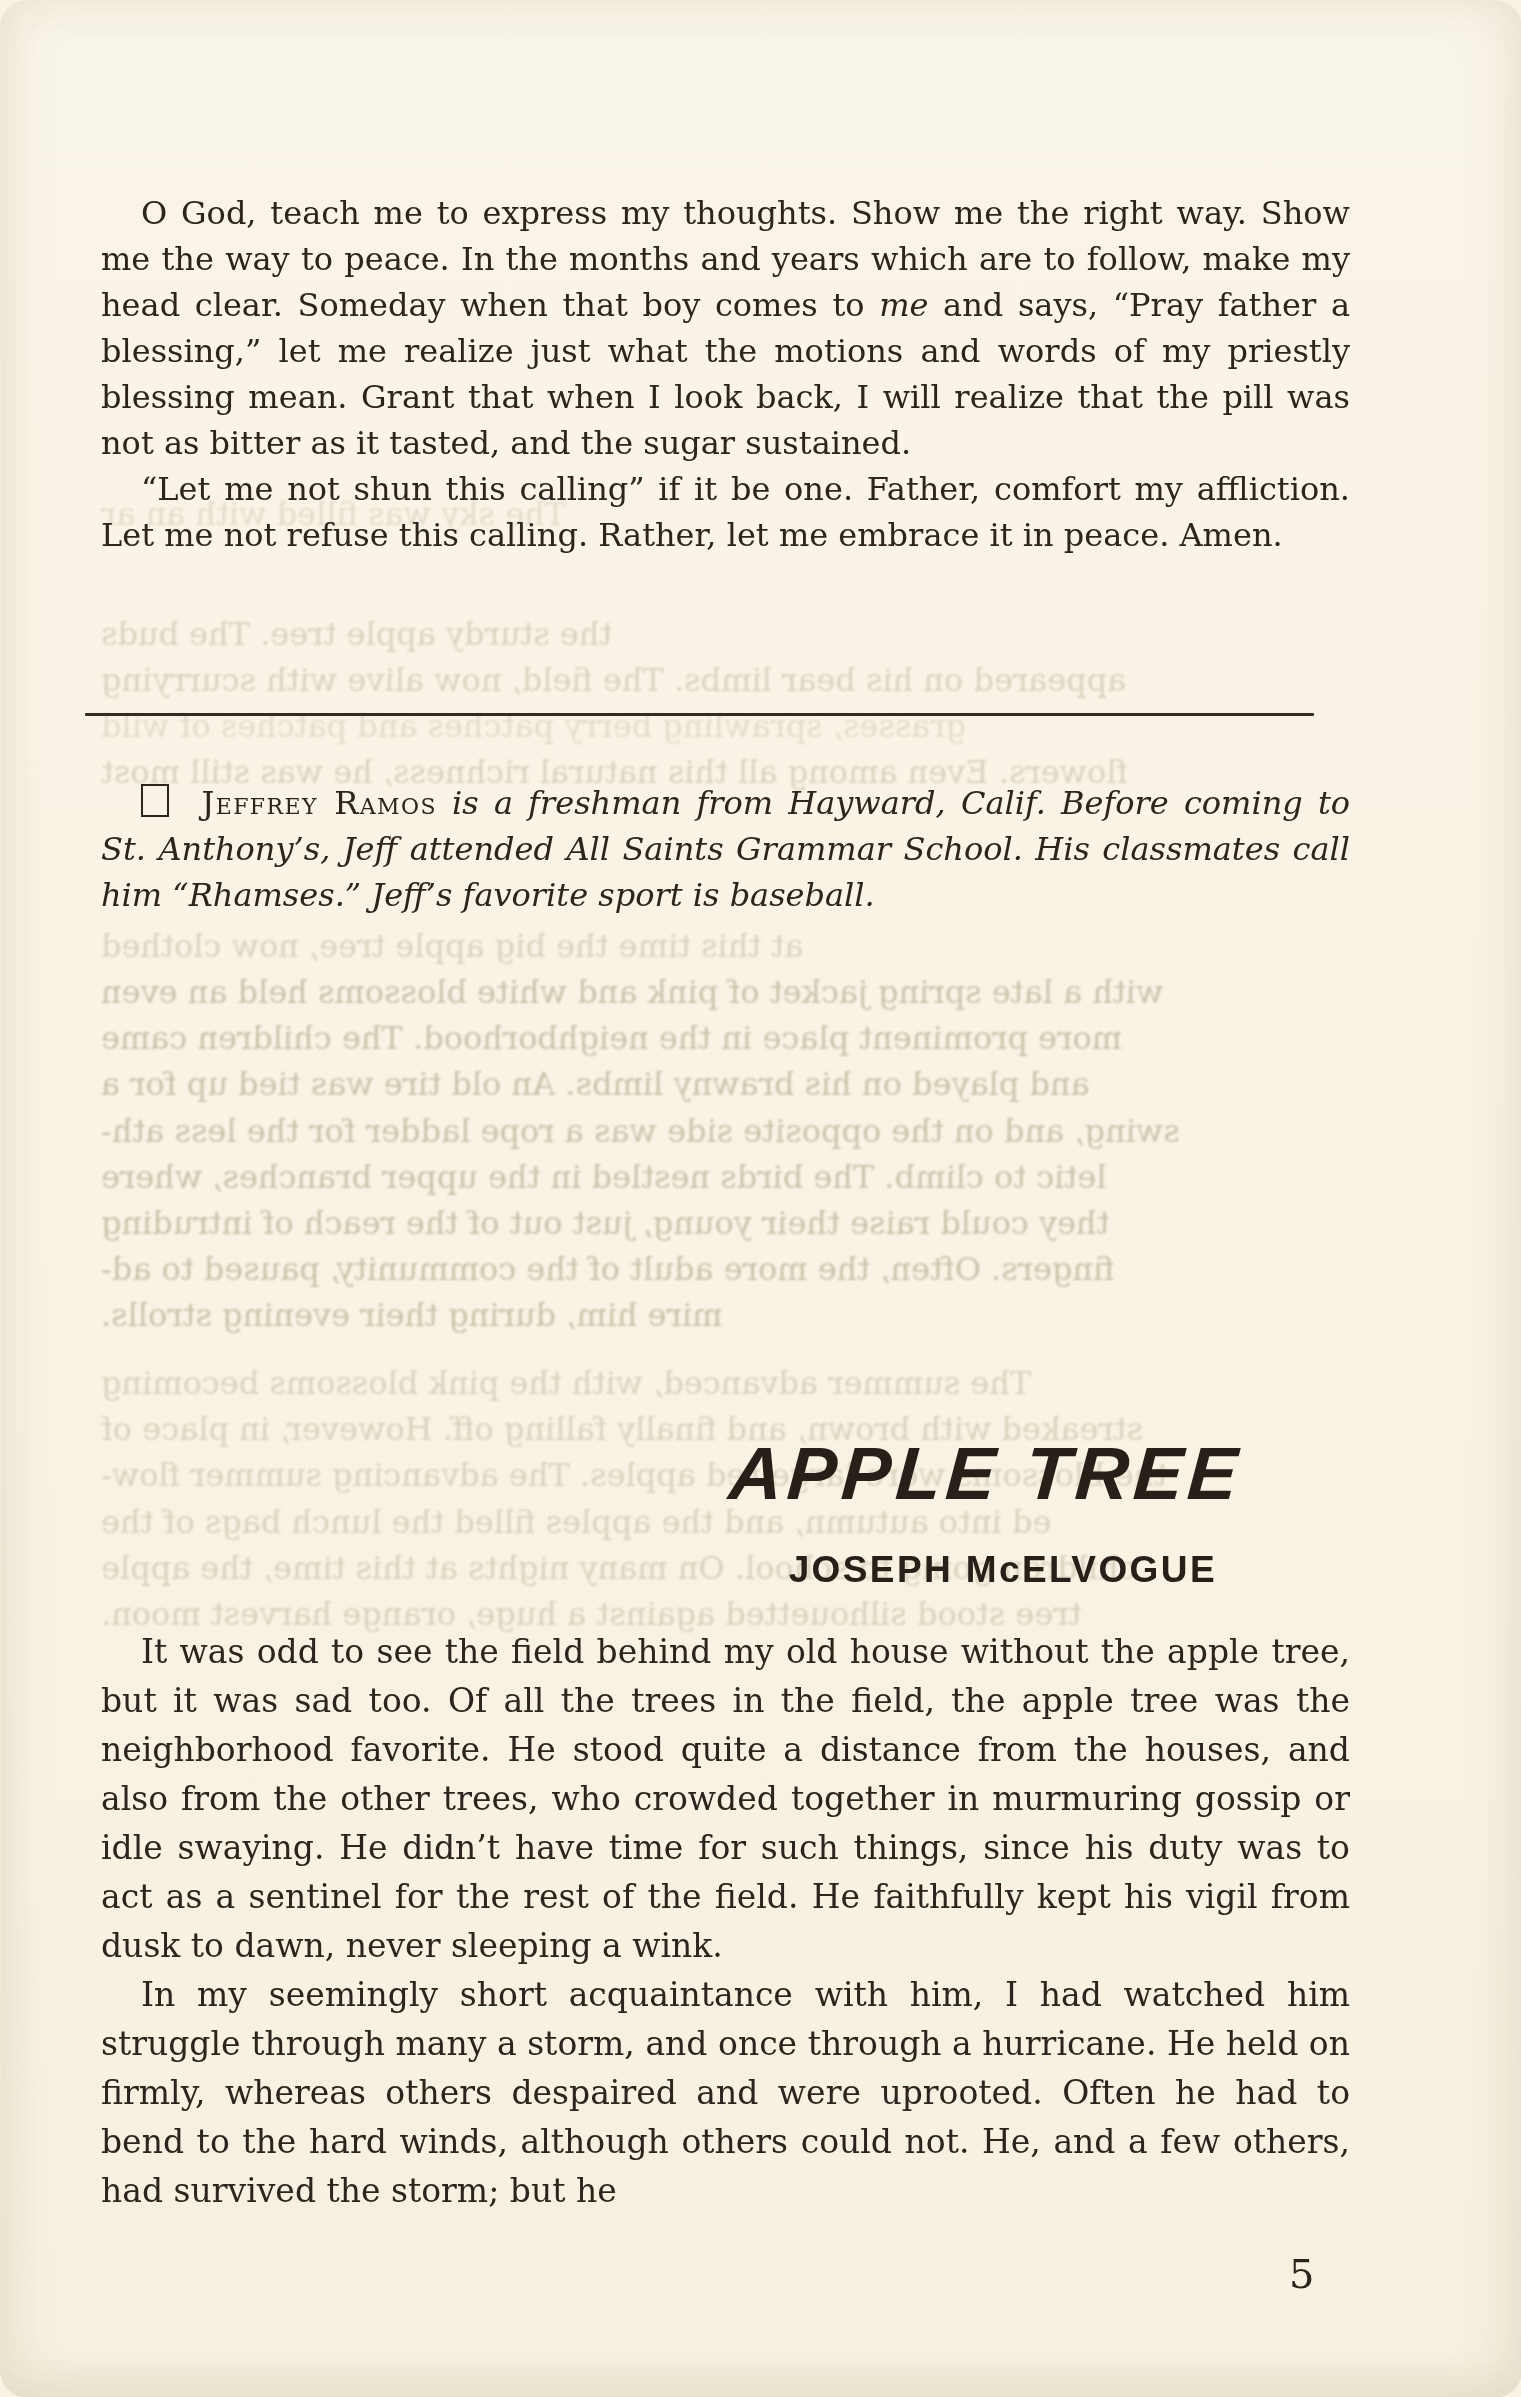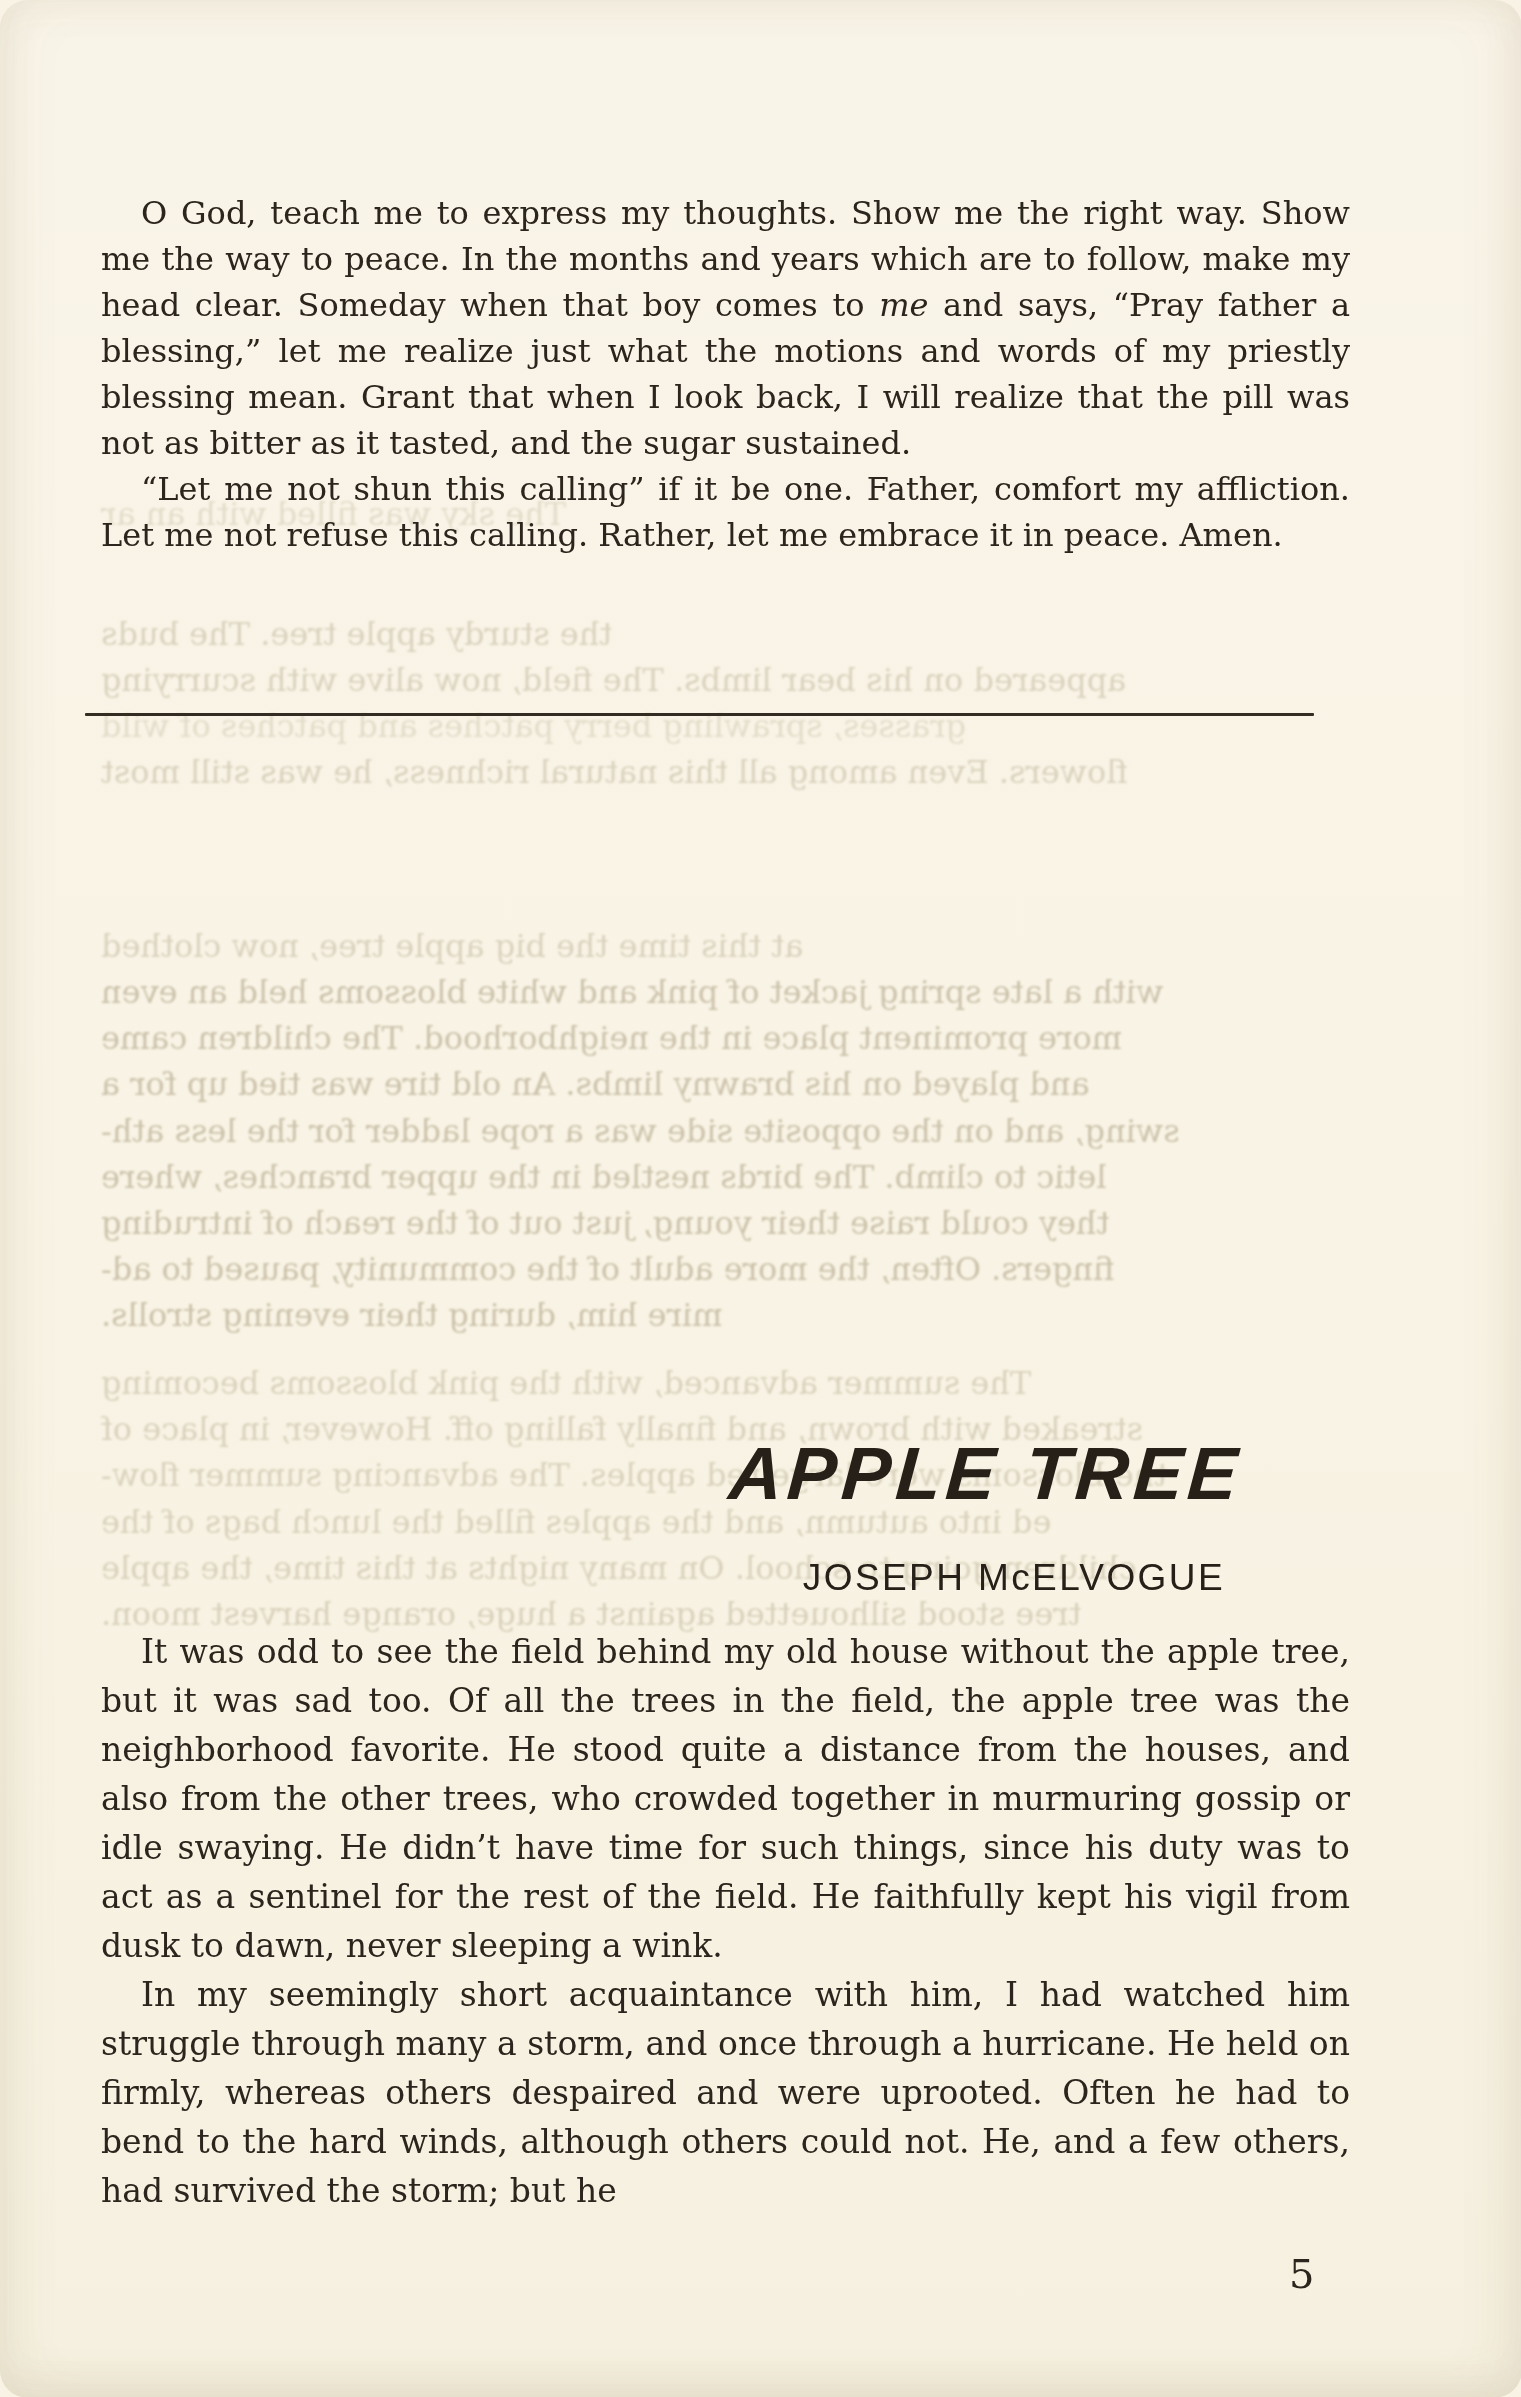--- a/index.html
+++ b/index.html
@@ -65,25 +65,25 @@
     position:absolute;left:101px;top:1435px;width:1249px;margin:0;
     box-sizing:border-box;padding-right:108px;
     text-align:right;
     font-family:"Liberation Sans",sans-serif;
     font-style:italic;font-weight:bold;
     font-size:74px;letter-spacing:4.8px;line-height:77px;
     transform:skewX(-4deg);
     color:#262019;
   }
   .author{
-    position:absolute;left:101px;top:1549px;width:1249px;margin:8px;
+    position:absolute;left:101px;top:1549px;width:1249px;margin:0;
     box-sizing:border-box;padding-right:133px;
     text-align:right;
     font-family:"Liberation Sans",sans-serif;
-    font-weight:normal;font-size:37px;letter-spacing:2.4px;line-height:42px;
+    font-weight:bold;font-size:37px;letter-spacing:2.4px;line-height:42px;
     color:#262019;
   }
 
   .body-block{
     position:absolute;left:101px;top:1627px;width:1249px;
     font-size:33px;line-height:49px;text-align:justify;
   }
   .body-block p{margin:0;text-indent:40px;}
 
   .page-number{
@@ -119,20 +119,25 @@
     <div class="ghost gm" style="top:1595px">tree stood silhouetted against a huge, orange harvest moon.</div>
   </div>
 
   <div class="prayer-block">
     <p><span>O God, teach me to express my thoughts. Show me the right way. Show me the way to peace. In the months and years which are to follow, make my head clear. Someday when that boy comes to </span><em>me</em><span> and says, “Pray father a blessing,” let me realize just what the motions and words of my priestly blessing mean. Grant that when I look back, I will realize that the pill was not as bitter as it tasted, and the sugar sustained.</span></p>
     <p>“Let me not shun this calling” if it be one. Father, comfort my affliction. Let me not refuse this calling. Rather, let me embrace it in peace. Amen.</p>
   </div>
 
   <div class="rule"></div>
 
+  <p class="bio">
+    <span class="cbx"></span>
+    <span class="bio-name">Jeffrey Ramos</span>
+    <span> is a freshman from Hayward, Calif. Before coming to St. Anthony’s, Jeff attended All Saints Grammar School. His classmates call him “Rhamses.” Jeff’s favorite sport is baseball.</span>
+  </p>
 
   <h1 class="title">APPLE TREE</h1>
   <h2 class="author">JOSEPH McELVOGUE</h2>
 
   <div class="body-block">
     <p>It was odd to see the field behind my old house without the apple tree, but it was sad too. Of all the trees in the field, the apple tree was the neighborhood favorite. He stood quite a distance from the houses, and also from the other trees, who crowded together in murmuring gossip or idle swaying. He didn’t have time for such things, since his duty was to act as a sentinel for the rest of the field. He faithfully kept his vigil from dusk to dawn, never sleeping a wink.</p>
     <p>In my seemingly short acquaintance with him, I had watched him struggle through many a storm, and once through a hurricane. He held on firmly, whereas others despaired and were uprooted. Often he had to bend to the hard winds, although others could not. He, and a few others, had survived the storm; but he</p>
   </div>
 
   <div class="page-number">5</div>

